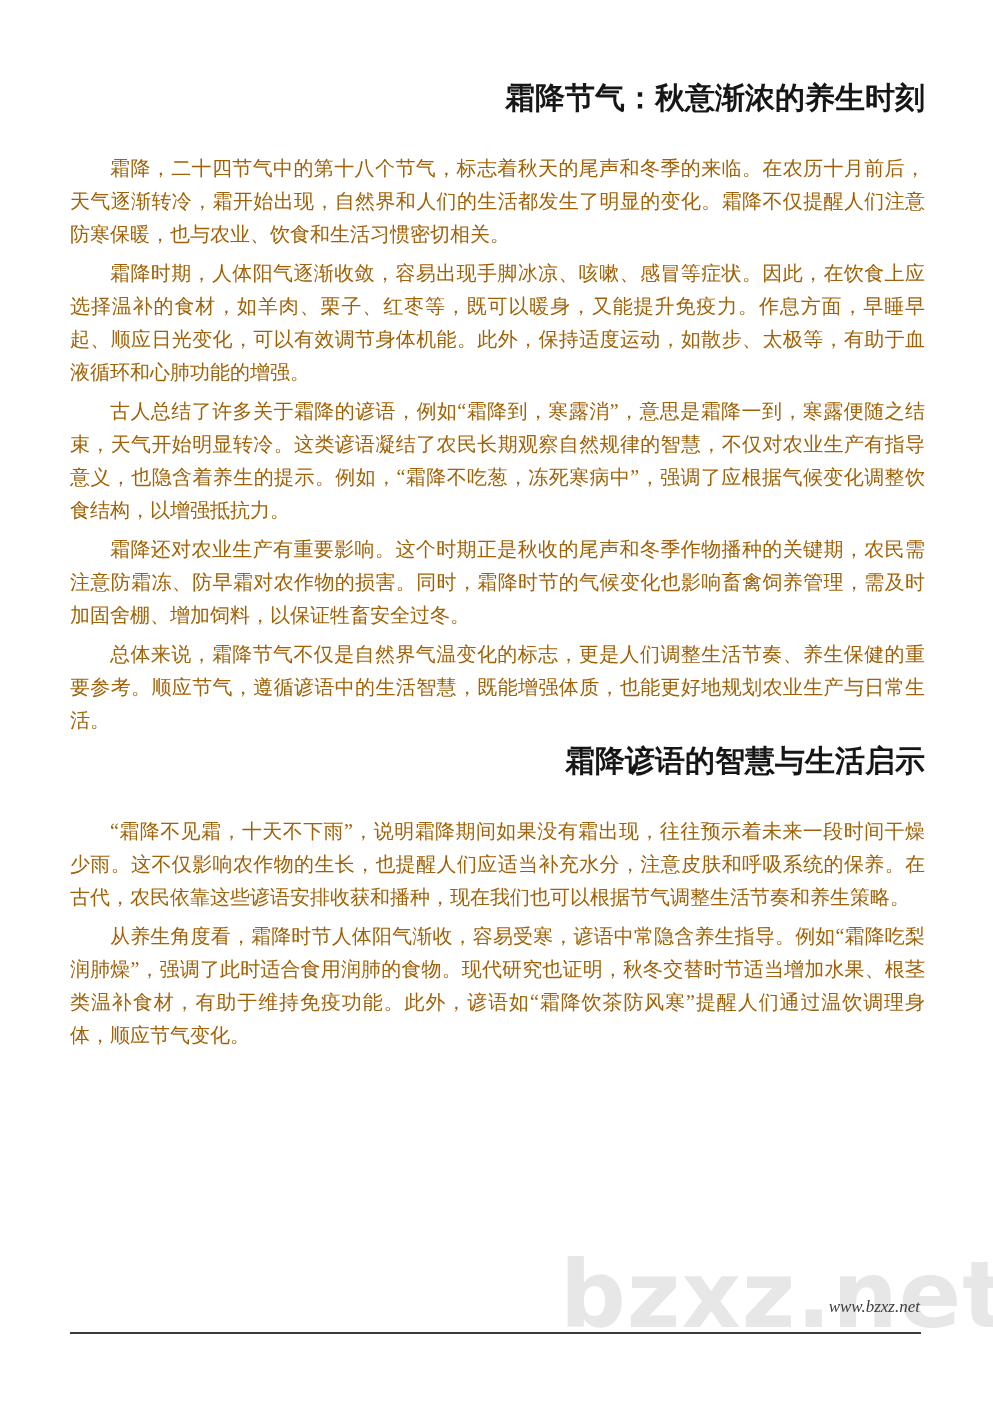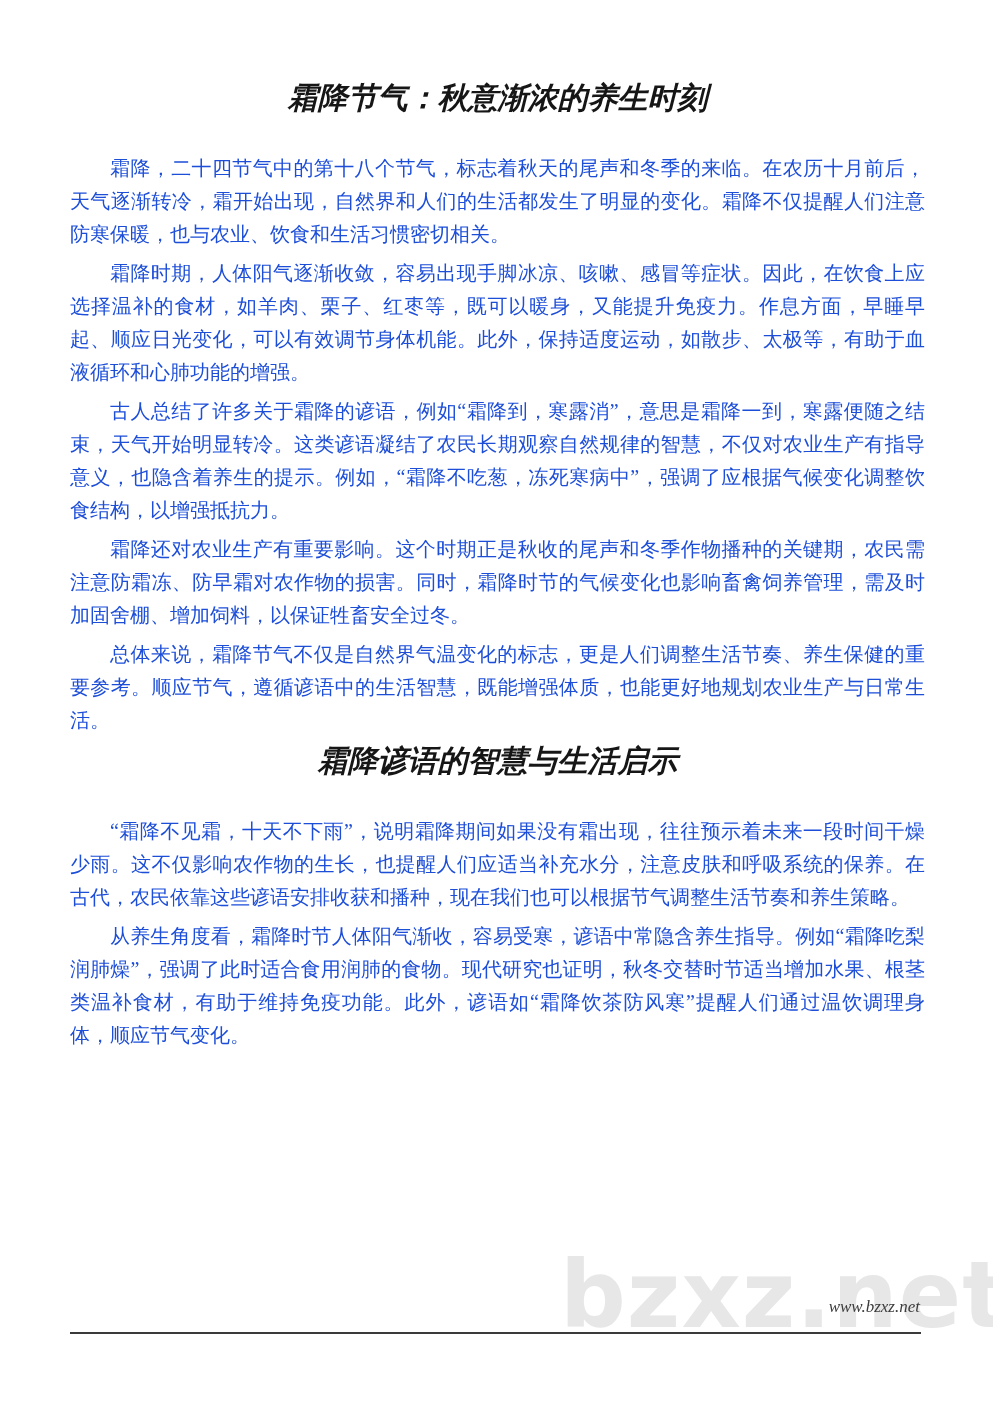--- a/index.html
+++ b/index.html
@@ -30,34 +30,33 @@
     position: absolute;
     top: 0;
     left: 70px;
     width: 855px;
     z-index: 1;
   }
   .article-title {
     font-size: 30px;
     line-height: 36px;
     font-weight: 700;
-    text-align: center;
+    text-align: right;
     margin: 0 0 36px 0;
     color: #161616;
-    font-style: italic;
   }
   .article-title.first { margin-top: 80px; }
   .article-title.second { }
   .content p {
     font-size: 20px;
     line-height: 33px;
     margin: 0 0 6px 0;
     text-align: justify;
     text-indent: 2em;
-    color: #1d4ed8;
+    color: #a16207;
   }
   .content p.no-indent { text-indent: 0; }
   .footer-rule {
     position: absolute;
     top: 1332px;
     left: 70px;
     width: 851px;
     height: 0;
     border-top: 2px solid #3a3a3a;
     z-index: 1;

